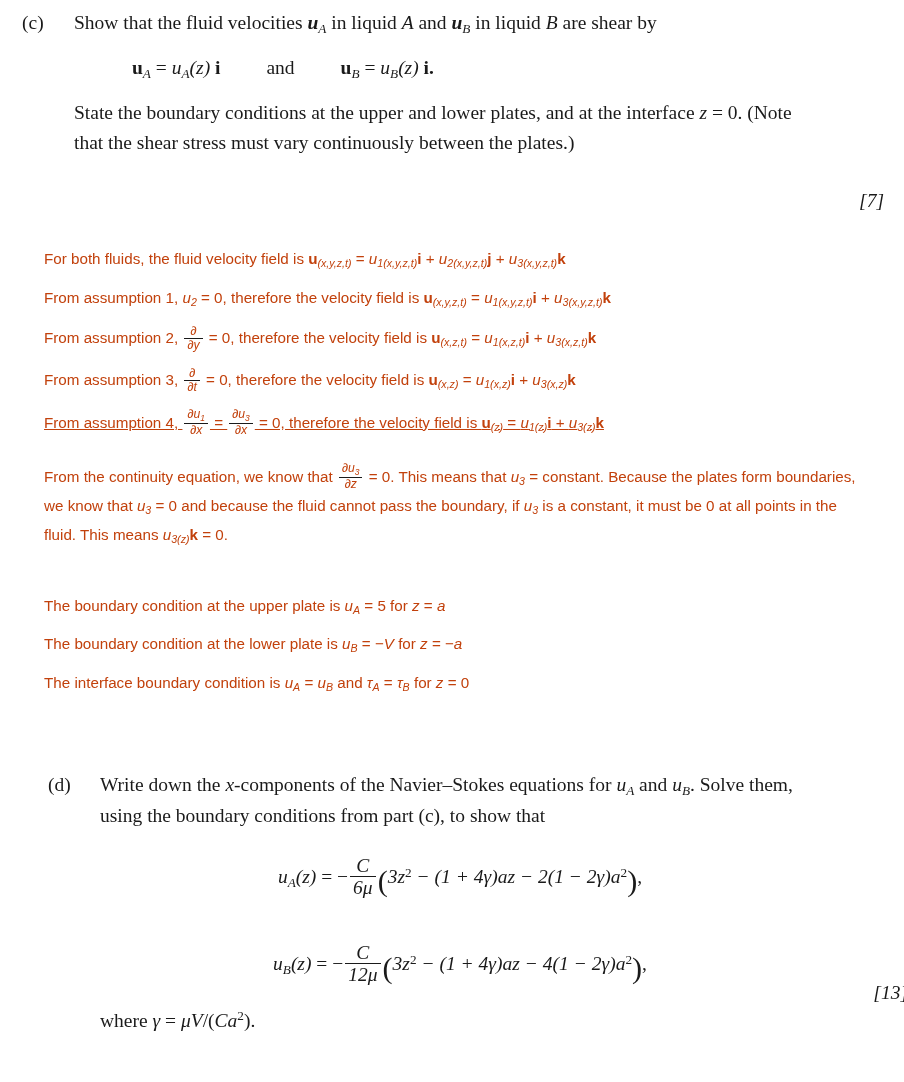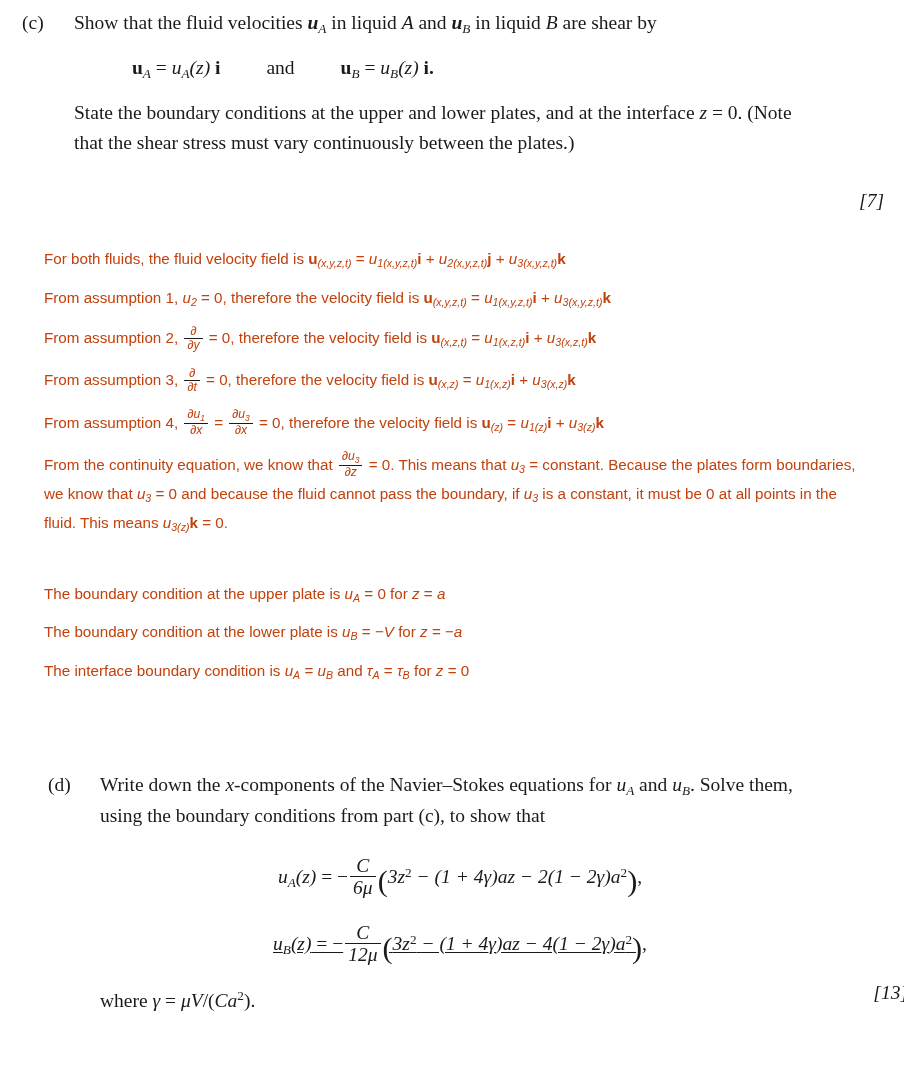--- a/index.html
+++ b/index.html
@@ -135,31 +135,31 @@
     </p>
 
     <p class="tall" style="margin-bottom:12px;">
       <span>From assumption 2, </span><span class="frac"><span class="num it">∂</span><span class="den it">∂y</span></span><span> = 0, therefore the velocity field is </span><span class="bf">u</span><span class="sub">(x,z,t)</span><span> = </span><span class="it">u</span><span class="sub">1(x,z,t)</span><span class="bf">i</span><span> + </span><span class="it">u</span><span class="sub">3(x,z,t)</span><span class="bf">k</span>
     </p>
 
     <p class="tall" style="margin-bottom:12px;">
       <span>From assumption 3, </span><span class="frac"><span class="num it">∂</span><span class="den it">∂t</span></span><span> = 0, therefore the velocity field is </span><span class="bf">u</span><span class="sub">(x,z)</span><span> = </span><span class="it">u</span><span class="sub">1(x,z)</span><span class="bf">i</span><span> + </span><span class="it">u</span><span class="sub">3(x,z)</span><span class="bf">k</span>
     </p>
 
-    <p class="tall" style="margin-bottom:12px;">
+    <p class="tall" style="margin-bottom:24px;text-decoration:underline;">
       <span>From assumption 4, </span><span class="frac"><span class="num it"><span>∂u</span><span class="sub">1</span></span><span class="den it">∂x</span></span><span> = </span><span class="frac"><span class="num it"><span>∂u</span><span class="sub">3</span></span><span class="den it">∂x</span></span><span> = 0, therefore the velocity field is </span><span class="bf">u</span><span class="sub">(z)</span><span> = </span><span class="it">u</span><span class="sub">1(z)</span><span class="bf">i</span><span> + </span><span class="it">u</span><span class="sub">3(z)</span><span class="bf">k</span>
     </p>
 
     <p style="line-height:1.85; margin-bottom:10px;">
       <span>From the continuity equation, we know that </span><span class="frac"><span class="num it"><span>∂u</span><span class="sub">3</span></span><span class="den it">∂z</span></span><span> = 0. This means that </span><span class="it">u</span><span class="sub">3</span><span> = constant. Because the plates form boundaries, we know that </span><span class="it">u</span><span class="sub">3</span><span> = 0 and because the fluid cannot pass the boundary, if </span><span class="it">u</span><span class="sub">3</span><span> is a constant, it must be 0 at all points in the fluid. This means </span><span class="it">u</span><span class="sub">3(z)</span><span class="bf">k</span><span> = 0.</span>
     </p>
 
 
     <p style="margin-top:44px; margin-bottom:14px;">
-      <span>The boundary condition at the upper plate is </span><span class="it">u</span><span class="sub">A</span><span> = 0 for </span><span class="it">z</span><span> = </span><span class="it">a</span>
+      <span>The boundary condition at the upper plate is </span><span class="it">u</span><span class="sub">A</span><span> = 5 for </span><span class="it">z</span><span> = </span><span class="it">a</span>
     </p>
 
     <p style="margin-bottom:14px;">
       <span>The boundary condition at the lower plate is </span><span class="it">u</span><span class="sub">B</span><span> = −</span><span class="it">V</span><span> for </span><span class="it">z</span><span> = −</span><span class="it">a</span>
     </p>
 
     <p>
       <span>The interface boundary condition is </span><span class="it">u</span><span class="sub">A</span><span> = </span><span class="it">u</span><span class="sub">B</span><span> and </span><span class="it">τ</span><span class="sub">A</span><span> = </span><span class="it">τ</span><span class="sub">B</span><span> for </span><span class="it">z</span><span> = 0</span>
     </p>
   </div>
@@ -168,21 +168,21 @@
     <span class="q-label">(d)</span>
     <div class="q-body" style="margin-right:64px;">
       <div>
         <span>Write down the </span><span class="it">x</span><span>-components of the Navier–Stokes equations for </span><span class="it">u</span><span class="sub">A</span><span> and </span><span class="it">u</span><span class="sub">B</span><span>. Solve them, using the boundary conditions from part (c), to show that</span>
       </div>
 
       <div class="centered-eq" style="margin-top:24px;">
         <span class="it">u</span><span class="sub">A</span><span class="it">(z)</span><span> = −</span><span class="frac" style="font-size:1em; vertical-align:-0.55em;"><span class="num it">C</span><span class="den it">6μ</span></span><span class="bigparen">(</span><span class="it">3z</span><sup class="p">2</sup><span class="it"> − (1 + 4</span><span class="it">γ</span><span class="it">)az − 2(1 − 2</span><span class="it">γ</span><span class="it">)a</span><sup class="p">2</sup><span class="bigparen">)</span><span>,</span>
       </div>
 
-      <div class="centered-eq" style="margin-top:18px;text-decoration:underline;">
+      <div class="centered-eq" style="margin-top:38px;">
         <span class="it">u</span><span class="sub">B</span><span class="it">(z)</span><span> = −</span><span class="frac" style="font-size:1em; vertical-align:-0.55em;"><span class="num it">C</span><span class="den it">12μ</span></span><span class="bigparen">(</span><span class="it">3z</span><sup class="p">2</sup><span class="it"> − (1 + 4</span><span class="it">γ</span><span class="it">)az − 4(1 − 2</span><span class="it">γ</span><span class="it">)a</span><sup class="p">2</sup><span class="bigparen">)</span><span>,</span>
       </div>
 
       <div style="margin-top:14px;">
         <span>where </span><span class="it">γ</span><span> = </span><span class="it">μV</span><span>/(</span><span class="it">Ca</span><sup class="p">2</sup><span>).</span>
       </div>
     </div>
     <span class="marks" style="top:208px; right:-24px;">[13]</span>
   </div>
 

